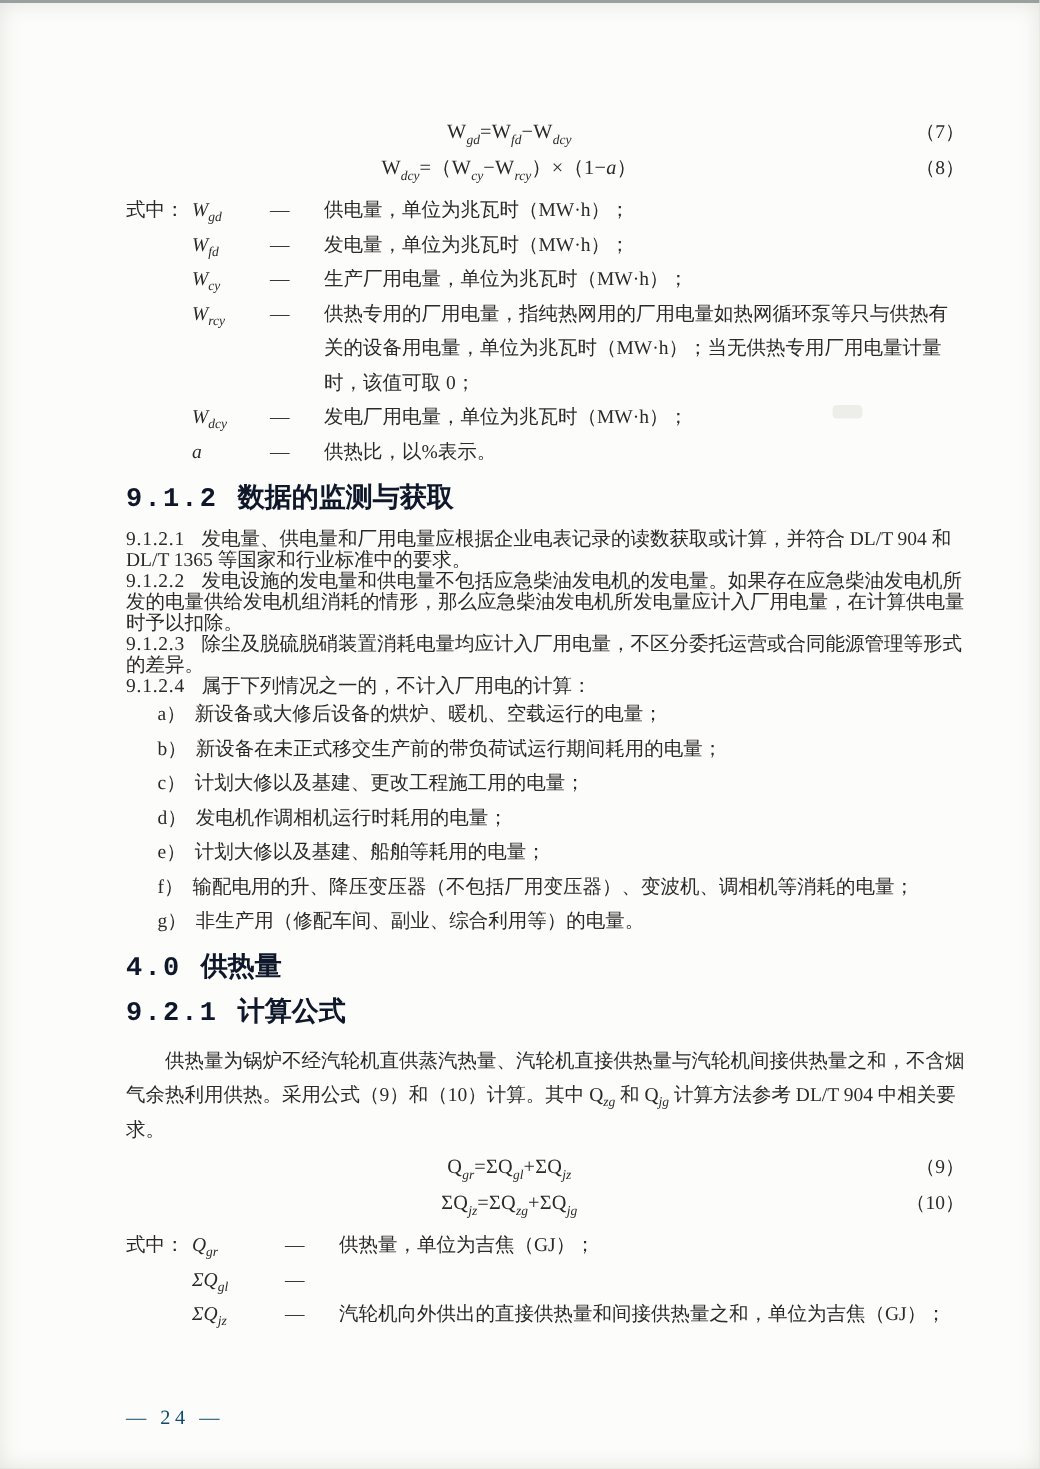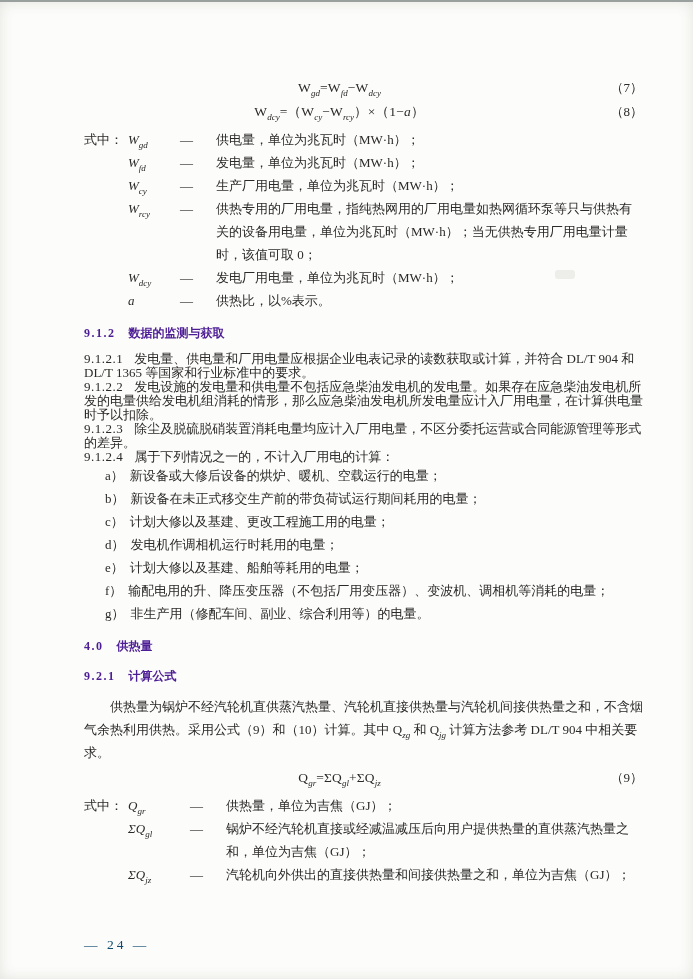--- a/index.html
+++ b/index.html
@@ -29,22 +29,22 @@
   
   .defs{margin:1px 0 2px;}
   .def-row{display:flex;line-height:23px;}
   .def-label{width:44px;flex:none;}
   .def-term{width:52px;flex:none;font-style:italic;font-size:13px;}
   .defs-q .def-term{width:62px;}
   .def-dash{width:36px;flex:none;}
   .def-desc{flex:1;}
   
   .heading{
-    font-family:Liberation Serif, serif;
-    font-weight:bold;font-size:12px;color:#4c1d95;
+    font-family:Liberation Mono, monospace;
+    font-weight:bold;font-size:18px;color:#0f172a;
     margin:12px 0 10px;line-height:18px;
   }
   .heading .hnum{margin-right:13px;letter-spacing:1.5px;}
   
   .para{margin:0;line-height:14px;}
   .pnum{margin-right:11px;letter-spacing:.5px;}
   .list-wrap{margin:0;}
   .list-item{padding-left:21px;line-height:23px;}
   .llabel{margin-right:6px;}
   .indent-para{margin:0;text-indent:2em;line-height:23px;}
@@ -139,34 +139,37 @@
 
     <h3 class="heading"><span class="hnum">9.2.1</span><span>计算公式</span></h3>
 
     <p class="indent-para">供热量为锅炉不经汽轮机直供蒸汽热量、汽轮机直接供热量与汽轮机间接供热量之和，不含烟气余热利用供热。采用公式（9）和（10）计算。其中 Q<sub class="fsub">zg</sub> 和 Q<sub class="fsub">jg</sub> 计算方法参考 DL/T 904 中相关要求。</p>
 
     <div class="formula-block">
         <div class="formula-row">
           <span class="f-expr">Q<sub class="fsub">gr</sub>=ΣQ<sub class="fsub">gl</sub>+ΣQ<sub class="fsub">jz</sub></span>
           <span class="f-num">（9）</span>
         </div>
+        <div class="formula-row">
+          <span class="f-expr">ΣQ<sub class="fsub">jz</sub>=ΣQ<sub class="fsub">zg</sub>+ΣQ<sub class="fsub">jg</sub></span>
+          <span class="f-num">（10）</span>
+        </div>
       </div>
 
     <div class="defs defs-q">
         <div class="def-row">
           <span class="def-label">式中：</span>
           <span class="def-term">Q<sub class="fsub">gr</sub></span>
           <span class="def-dash">—</span>
           <span class="def-desc">供热量，单位为吉焦（GJ）；</span>
         </div>
         <div class="def-row">
           <span class="def-label"></span>
           <span class="def-term">ΣQ<sub class="fsub">gl</sub></span>
           <span class="def-dash">—</span>
-          <span class="def-desc">锅炉不经汽轮机直接或经减温减压后向用户提供热量的直供蒸汽热量之和，单位为吉焦（GJ）；</span>
         </div>
         <div class="def-row">
           <span class="def-label"></span>
           <span class="def-term">ΣQ<sub class="fsub">jz</sub></span>
           <span class="def-dash">—</span>
           <span class="def-desc">汽轮机向外供出的直接供热量和间接供热量之和，单位为吉焦（GJ）；</span>
         </div>
       </div>
 
   </div>

